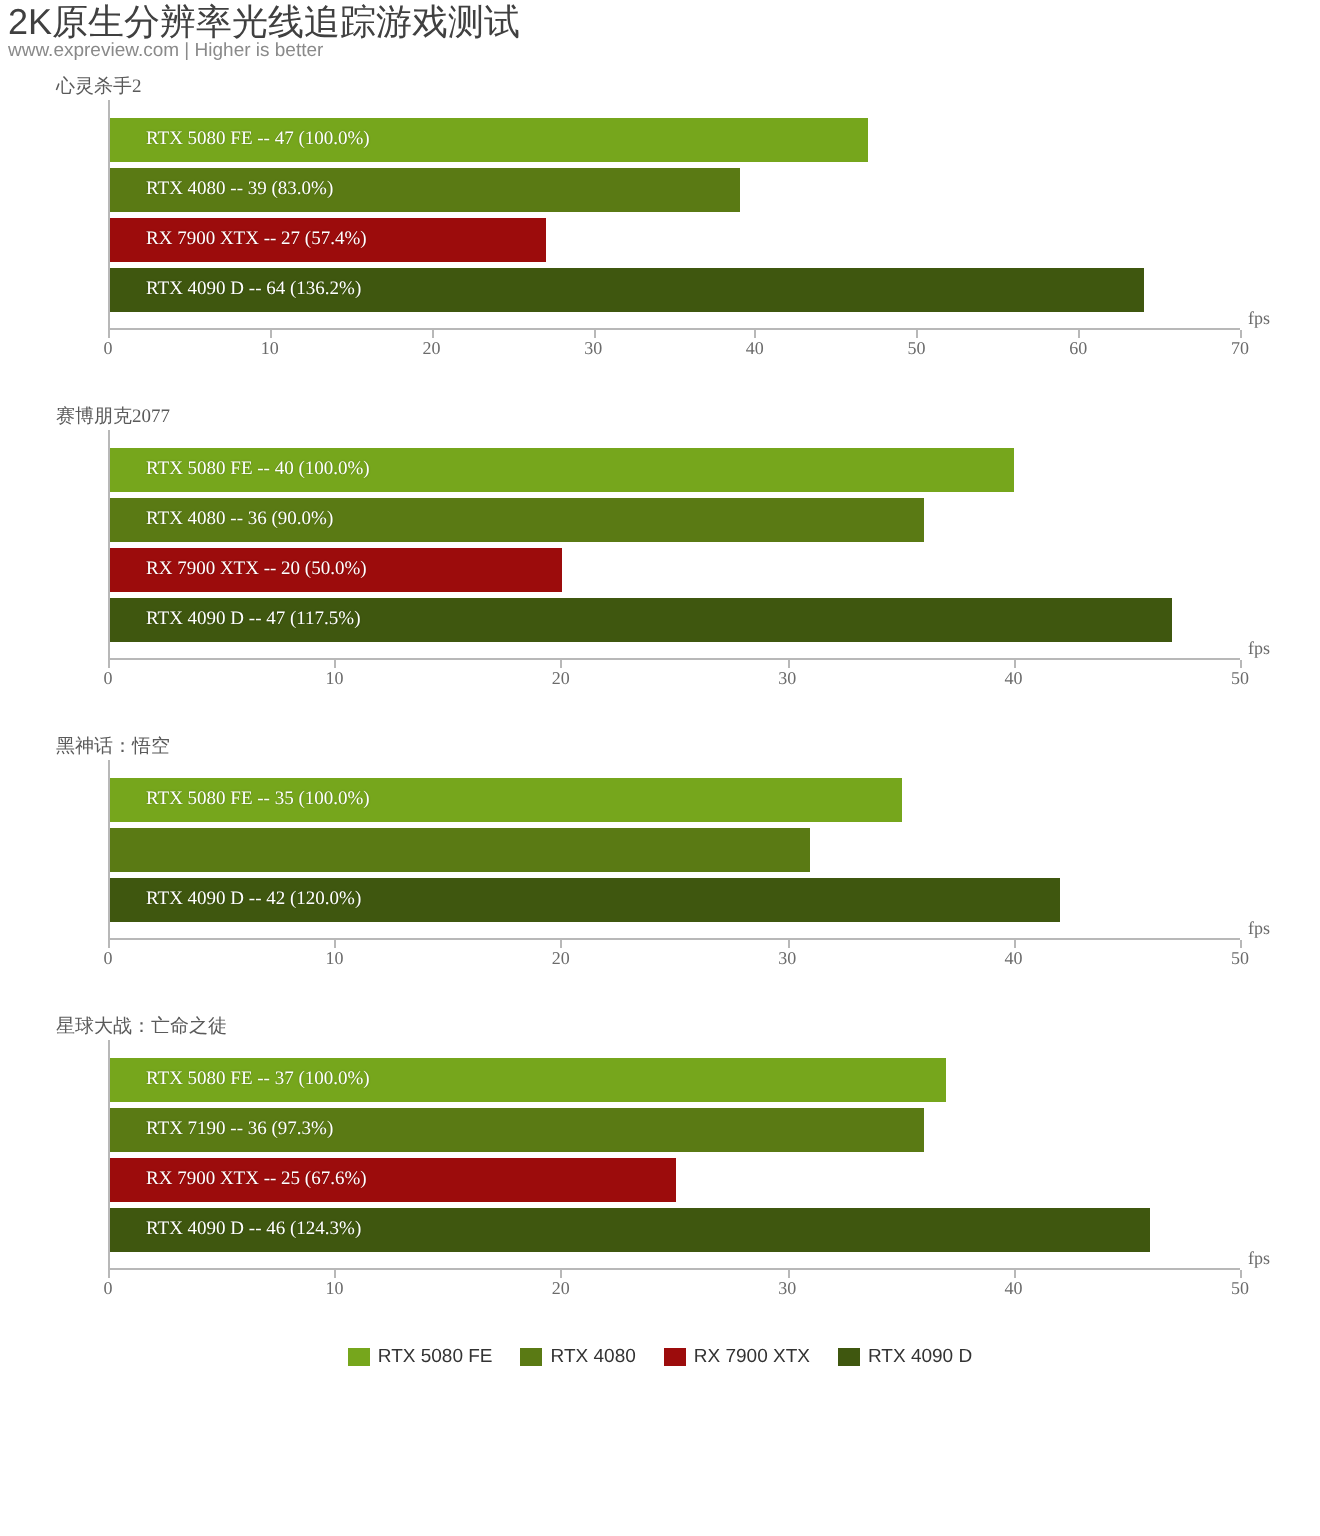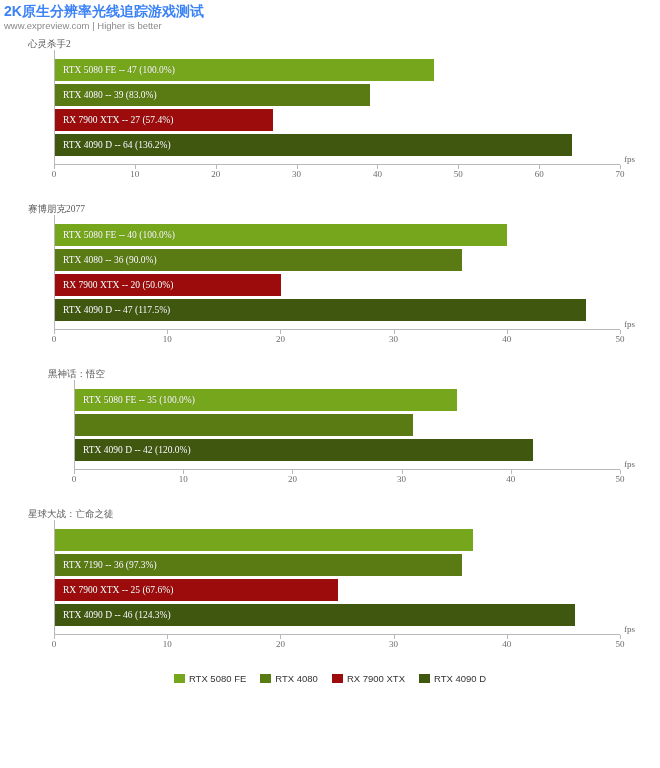--- a/index.html
+++ b/index.html
@@ -9,23 +9,23 @@
   }
   body {
     width: 660px;
     height: 768px;
     font-family: "Liberation Sans", "DejaVu Sans", sans-serif;
     color: #222;
     overflow: hidden;
     position: relative;
   }
   .page-title {
-    font-size: 14px;
-    font-weight: bold;
-    color: #3b82f6;
+    font-size: 18px;
+    font-weight: normal;
+    color: #404040;
     padding: 4px 0 0 4px;
     line-height: 14px;
     letter-spacing: 0px;
   }
   .page-subtitle {
     font-size: 9.5px;
     color: #8a8a8a;
     padding: 2px 0 0 4px;
     line-height: 12px;
   }
@@ -64,21 +64,21 @@
   }
   .bar-row:last-child { margin-bottom: 0; }
   .bar {
     position: absolute;
     left: 0;
     top: 0;
     height: 22px;
   }
   .bar-label {
     position: absolute;
-    left: 8px;
+    left: 18px;
     top: 0;
     height: 22px;
     line-height: 22px;
     font-size: 9.5px;
     color: #ffffff;
     white-space: nowrap;
     z-index: 3;
     text-shadow: 0 0 1px rgba(0,0,0,0.25);
   }
   .axis {
@@ -217,21 +217,21 @@
         <div class="tick-label" style="left: 40%;">20</div>
         <div class="tick" style="left: 60%;"></div>
         <div class="tick-label" style="left: 60%;">30</div>
         <div class="tick" style="left: 80%;"></div>
         <div class="tick-label" style="left: 80%;">40</div>
         <div class="tick" style="left: 100%;"></div>
         <div class="tick-label" style="left: 100%;">50</div>
         <div class="axis-unit" style="left: calc(100% + 4px);">fps</div>
       </div>
     </div>
-    <div class="chart-block" style="margin-bottom: 16px; margin-left: 20px;">
+    <div class="chart-block" style="margin-bottom: 16px;">
       <div class="chart-title">黑神话：悟空</div>
       <div class="plot">
         <div class="bars">
           <div class="bar-row">
             <div class="bar" style="width: 70%; background: rgb(118, 166, 28);"></div>
             <div class="bar-label">RTX 5080 FE  --  35 (100.0%)</div>
           </div>
           <div class="bar-row">
             <div class="bar" style="width: 62%; background: rgb(90, 122, 20);"></div>
           </div>
@@ -257,20 +257,21 @@
         <div class="tick-label" style="left: 100%;">50</div>
         <div class="axis-unit" style="left: calc(100% + 4px);">fps</div>
       </div>
     </div>
     <div class="chart-block" style="margin-bottom: 16px;">
       <div class="chart-title">星球大战：亡命之徒</div>
       <div class="plot">
         <div class="bars">
           <div class="bar-row">
             <div class="bar" style="width: 74%; background: rgb(118, 166, 28);"></div>
+            <div class="bar-label">RTX 5080 FE  --  37 (100.0%)</div>
           </div>
           <div class="bar-row">
             <div class="bar" style="width: 72%; background: rgb(90, 122, 20);"></div>
             <div class="bar-label">RTX 7190  --  36 (97.3%)</div>
           </div>
           <div class="bar-row">
             <div class="bar" style="width: 50%; background: rgb(156, 12, 12);"></div>
             <div class="bar-label">RX 7900 XTX  --  25 (67.6%)</div>
           </div>
           <div class="bar-row">

